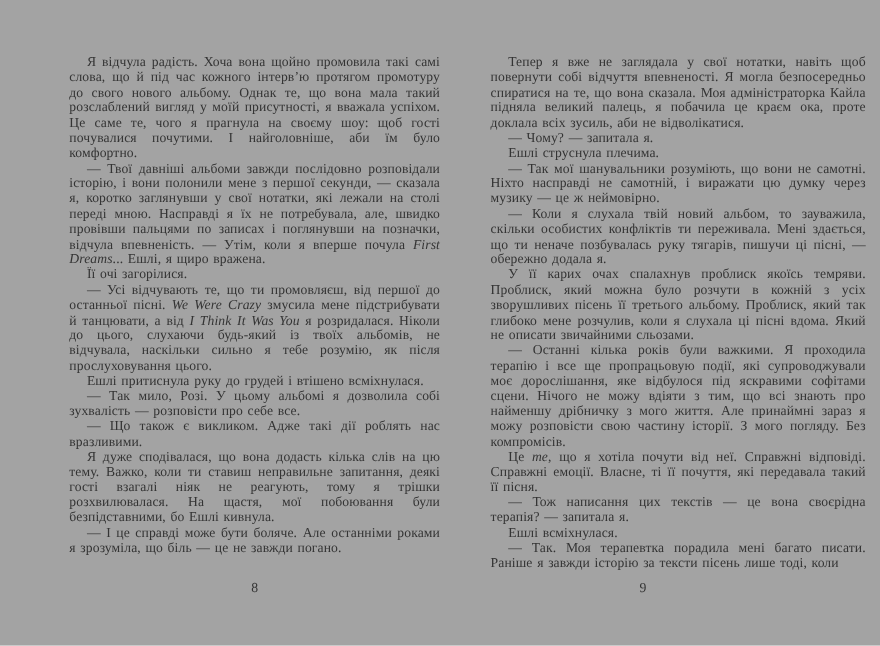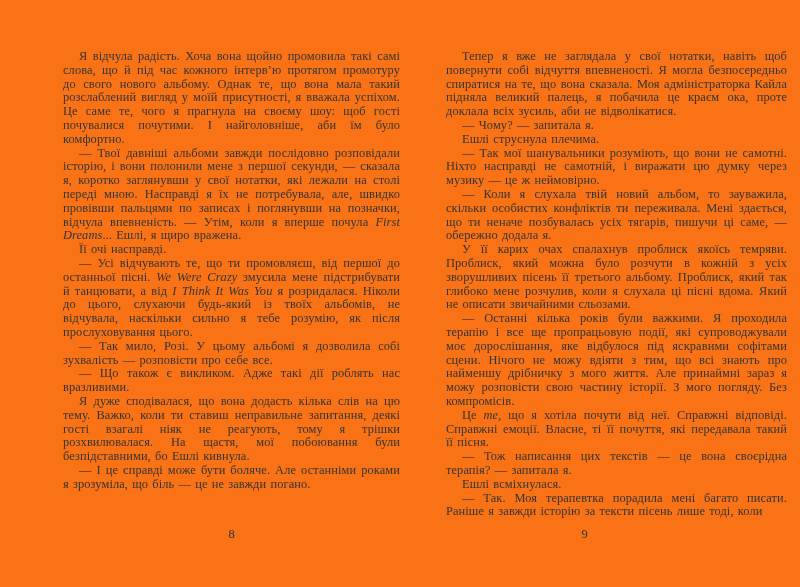--- a/index.html
+++ b/index.html
@@ -4,21 +4,21 @@
 <style>
   html, body {
     margin: 0;
     padding: 0;
     background: #ffffff;
   }
   .spread {
     position: relative;
     width: 800px;
     height: 587px;
-    background: #f97316;
+    background: #a3a3a3;
     overflow: hidden;
     font-family: "Liberation Serif", "DejaVu Serif", serif;
     color: #343434;
   }
   .page-text {
     position: absolute;
     top: 50px;
     font-size: 12.4px;
     line-height: 13.8px;
     letter-spacing: 0.1px;
@@ -45,34 +45,35 @@
   #right-number { left: 414px; width: 341px; }
 </style>
 </head>
 <body>
 
 <div class="spread">
 
   <div class="page-text" id="left-text">
       <p><span>Я відчула радість. Хоча вона щойно промовила такі самі слова, що й під час кожного інтерв’ю протягом промотуру до свого нового альбому. Однак те, що вона мала такий розслаблений вигляд у моїй присутності, я вважала успіхом. Це саме те, чого я прагнула на своєму шоу: щоб гості почувалися почутими. І найголовніше, аби їм було комфортно.</span></p>
       <p><span>— Твої давніші альбоми завжди послідовно розповідали історію, і вони полонили мене з першої секунди, — сказала я, коротко заглянувши у свої нотатки, які лежали на столі переді мною. Насправді я їх не потребувала, але, швидко провівши пальцями по записах і поглянувши на позначки, відчула впевненість. — Утім, коли я вперше почула </span><span class="it">First Dreams</span><span>... Ешлі, я щиро вражена.</span></p>
-      <p><span>Її очі насправді.</span></p>
+      <p><span>Її очі загорілися.</span></p>
       <p><span>— Усі відчувають те, що ти промовляєш, від першої до останньої пісні. </span><span class="it">We Were Crazy</span><span> змусила мене підстрибувати й танцювати, а від </span><span class="it">I Think It Was You</span><span> я розридалася. Ніколи до цього, слухаючи будь-який із твоїх альбомів, не відчувала, наскільки сильно я тебе розумію, як після прослуховування цього.</span></p>
+      <p><span>Ешлі притиснула руку до грудей і втішено всміхнулася.</span></p>
       <p><span>— Так мило, Розі. У цьому альбомі я дозволила собі зухвалість — розповісти про себе все.</span></p>
       <p><span>— Що також є викликом. Адже такі дії роблять нас вразливими.</span></p>
       <p><span>Я дуже сподівалася, що вона додасть кілька слів на цю тему. Важко, коли ти ставиш неправильне запитання, деякі гості взагалі ніяк не реагують, тому я трішки розхвилювалася. На щастя, мої побоювання були безпідставними, бо Ешлі кивнула.</span></p>
       <p><span>— І це справді може бути боляче. Але останніми роками я зрозуміла, що біль — це не завжди погано.</span></p>
     </div>
 
   <div class="page-text" id="right-text">
       <p><span>Тепер я вже не заглядала у свої нотатки, навіть щоб повернути собі відчуття впевненості. Я могла безпосередньо спиратися на те, що вона сказала. Моя адміністраторка Кайла підняла великий палець, я побачила це краєм ока, проте доклала всіх зусиль, аби не відволікатися.</span></p>
       <p><span>— Чому? — запитала я.</span></p>
       <p><span>Ешлі струснула плечима.</span></p>
       <p><span>— Так мої шанувальники розуміють, що вони не самотні. Ніхто насправді не самотній, і виражати цю думку через музику — це ж неймовірно.</span></p>
-      <p><span>— Коли я слухала твій новий альбом, то зауважила, скільки особистих конфліктів ти переживала. Мені здається, що ти неначе позбувалась усіх тягарів, пишучи ці саме, — обережно додала я.</span></p>
+      <p><span>— Коли я слухала твій новий альбом, то зауважила, скільки особистих конфліктів ти переживала. Мені здається, що ти неначе позбувалась руку тягарів, пишучи ці пісні, — обережно додала я.</span></p>
       <p><span>У її карих очах спалахнув проблиск якоїсь темряви. Проблиск, який можна було розчути в кожній з усіх зворушливих пісень її третього альбому. Проблиск, який так глибоко мене розчулив, коли я слухала ці пісні вдома. Який не описати звичайними сльозами.</span></p>
       <p><span>— Останні кілька років були важкими. Я проходила терапію і все ще пропрацьовую події, які супроводжували моє дорослішання, яке відбулося під яскравими софітами сцени. Нічого не можу вдіяти з тим, що всі знають про найменшу дрібничку з мого життя. Але принаймні зараз я можу розповісти свою частину історії. З мого погляду. Без компромісів.</span></p>
       <p><span>Це </span><span class="it">те</span><span>, що я хотіла почути від неї. Справжні відповіді. Справжні емоції. Власне, ті її почуття, які передавала такий її пісня.</span></p>
       <p><span>— Тож написання цих текстів — це вона своєрідна терапія? — запитала я.</span></p>
       <p><span>Ешлі всміхнулася.</span></p>
       <p><span>— Так. Моя терапевтка порадила мені багато писати. Раніше я завжди історію за тексти пісень лише тоді, коли</span></p>
     </div>
 
   <div class="page-number" id="left-number">8</div>
 

